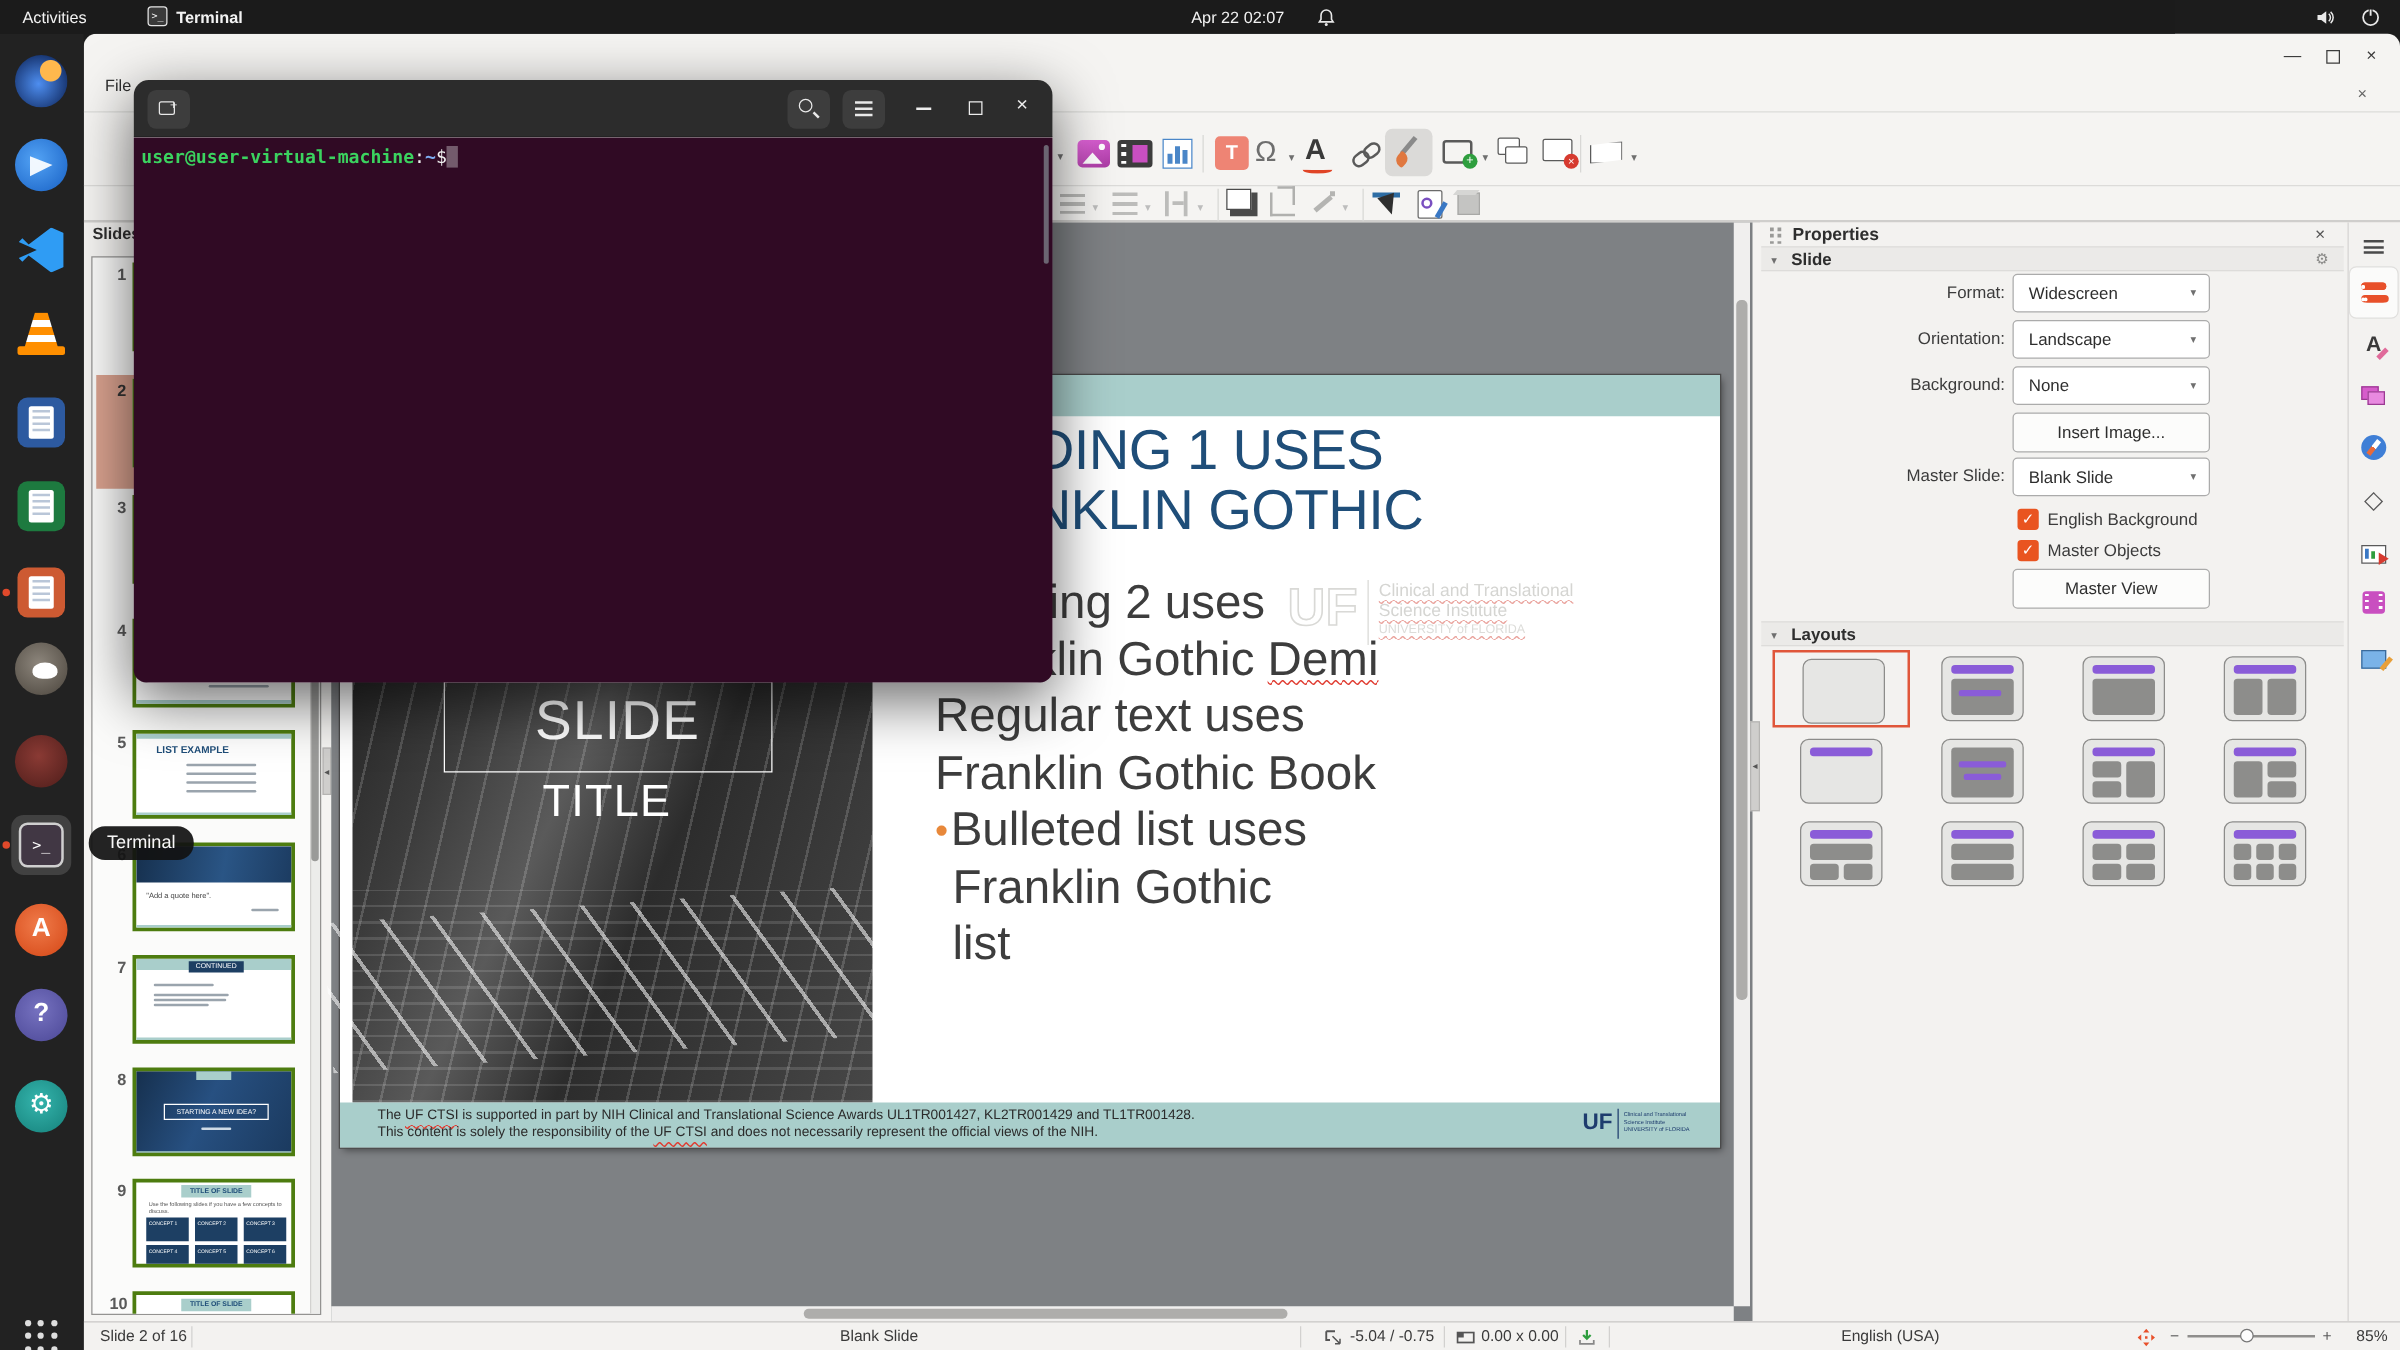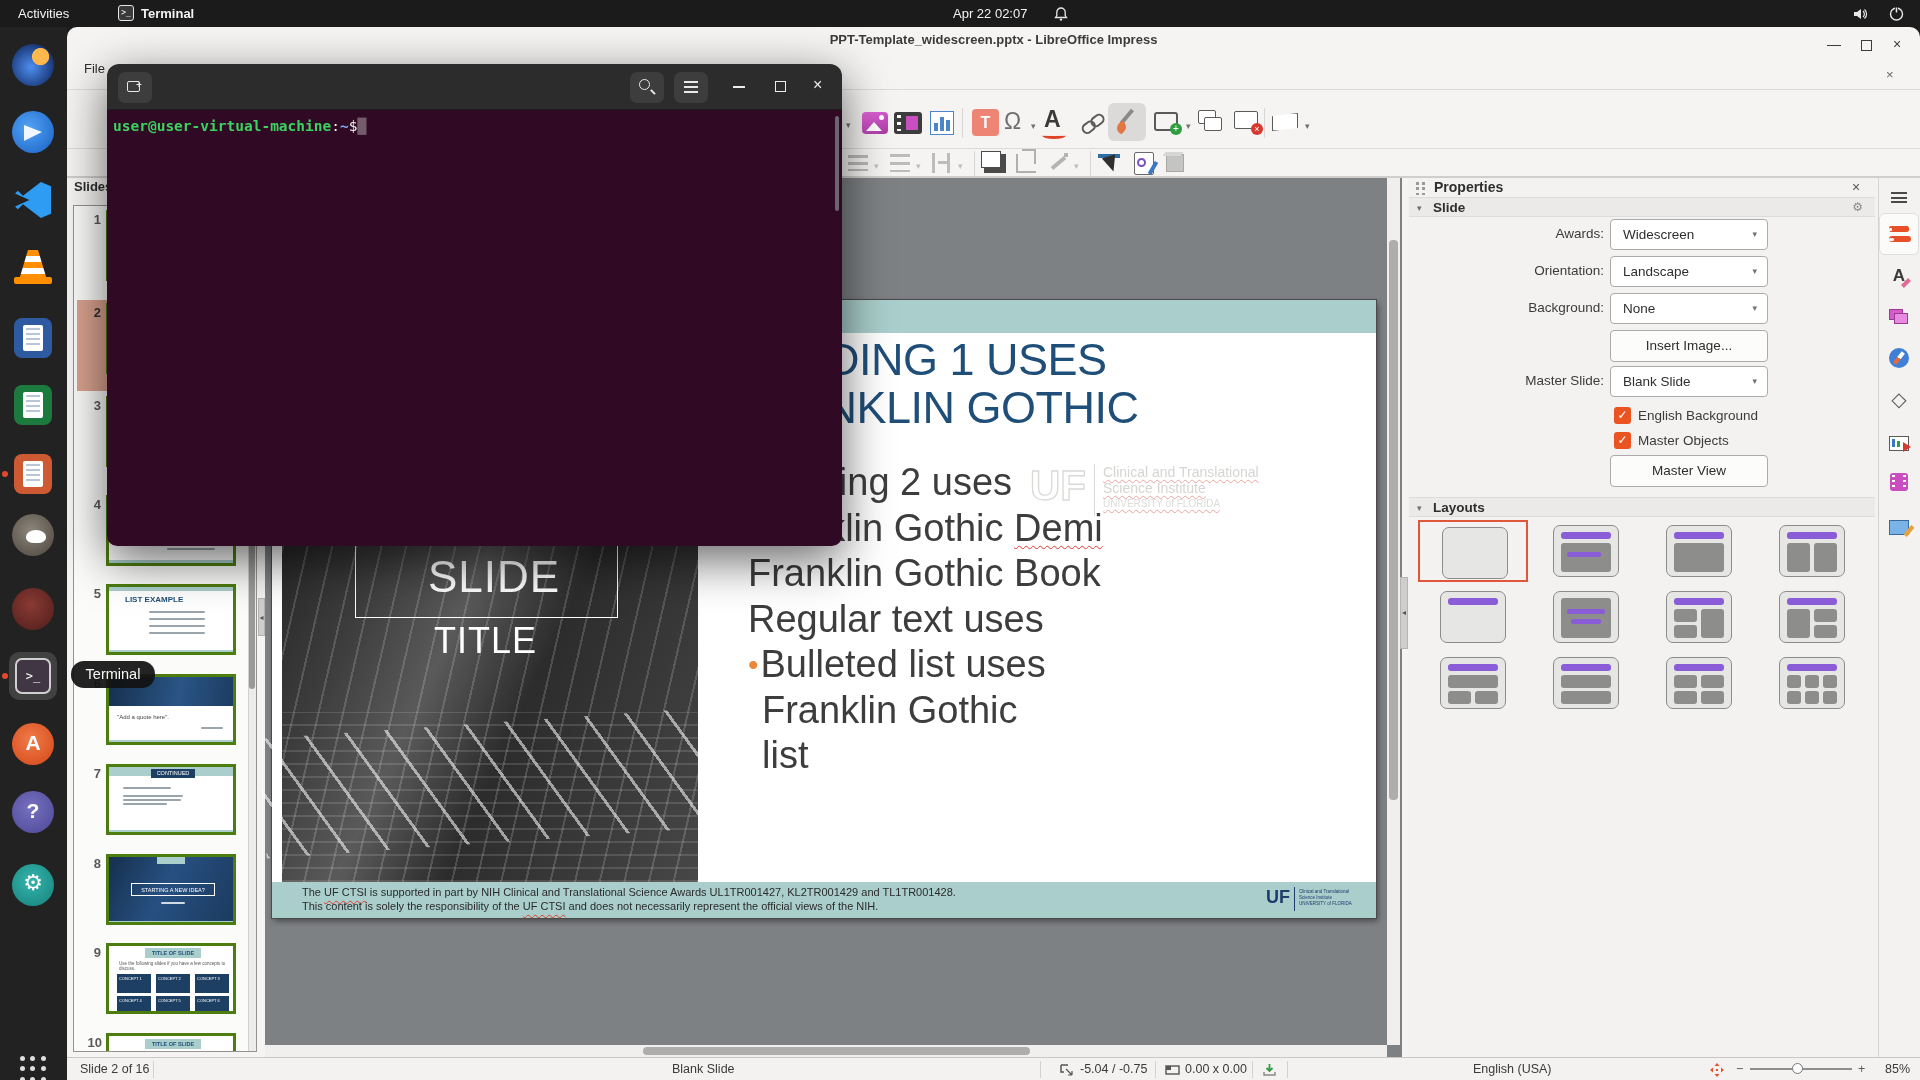--- a/index.html
+++ b/index.html
@@ -146,21 +146,20 @@
 
 .mini-badge{position:absolute;background:#1d3f63;color:#fff;text-align:center}
 svg{display:block}
 </style>
 </head>
 <body>
 
 <div id="screen">
 
   <div class="a" id="lowin"></div>
-  <div class="a" id="lo-title">PPT-Template_widescreen.pptx - LibreOffice Impress</div>
   <div class="a winctl" style="left:1827px;top:36px">—</div>
   <div class="a" style="left:1861px;top:40px;width:11px;height:11px;border:1.5px solid #3c3c3c"></div>
   <div class="a winctl" style="left:1893px;top:36px">×</div>
 
   <div class="a" id="lo-menubar-file">File</div>
   <div class="a" id="doc-close">×</div>
   <div class="a hairline" style="left:67px;top:89px;width:1853px;height:1px"></div>
   <div class="a hairline" style="left:67px;top:148px;width:1853px;height:1px"></div>
   <div class="a" style="left:67px;top:176px;width:1853px;height:2px;background:#cfcecc"></div>
 
@@ -334,22 +333,22 @@
       <span class="bar"></span>
       <span>
         <div class="t1"><span class="wm-err">Clinical and Translational</span></div>
         <div class="t1"><span class="wm-err">Science Institute</span></div>
         <div class="t3"><span class="wm-err">UNIVERSITY of FLORIDA</span></div>
       </span>
     </div>
     <div class="a" id="slide-body">
       <div><span>Heading 2 uses</span></div>
       <div><span>Franklin Gothic </span><span class="sp-err">Demi</span></div>
+      <div><span>Regular text uses</span></div>
       <div><span>Franklin Gothic Book</span></div>
-      <div><span>Regular text uses</span></div>
       <div><span class="bullet">•</span><span>Bulleted list uses</span></div>
       <div class="ind"><span>Franklin Gothic</span></div>
       <div class="ind"><span>list</span></div>
     </div>
     <div class="a" id="sfooter">
       <div class="ln" style="top:4px"><span>The </span><span class="sp-err">UF CTSI</span><span> is supported in part by NIH Clinical and Translational Science Awards UL1TR001427, KL2TR001429 and TL1TR001428.</span></div>
       <div class="ln" style="top:18px"><span>This content is solely the responsibility of the </span><span class="sp-err">UF CTSI</span><span> and does not necessarily represent the official views of the NIH.</span></div>
       <div id="sfoot-logo">
         <span class="uf">UF</span>
         <span class="bar"></span>
@@ -375,21 +374,21 @@
       <i></i>
       <i></i>
     </div>
   <div class="a" id="sb-title">Properties</div>
   <div class="a" id="sb-close">×</div>
   <div class="a secbar" style="left:1409px;top:197px;width:466px;height:20px">
     <span class="caret" style="position:absolute;left:8px;top:5px">▾</span>
     <span class="seclbl" style="position:absolute;left:24px;top:2px">Slide</span>
     <span style="position:absolute;right:12px;top:2px;font-size:12px;color:#8a8a88">⚙</span>
   </div>
-  <div class="a sb-label" style="left:1414px;top:226px">Awards:</div>
+  <div class="a sb-label" style="left:1414px;top:226px">Format:</div>
   <div class="dropdown a" style="top:219px"><span>Widescreen</span><span class="caret">▾</span></div>
   <div class="a sb-label" style="left:1414px;top:263px">Orientation:</div>
   <div class="dropdown a" style="top:256px"><span>Landscape</span><span class="caret">▾</span></div>
   <div class="a sb-label" style="left:1414px;top:300px">Background:</div>
   <div class="dropdown a" style="top:293px"><span>None</span><span class="caret">▾</span></div>
   <div class="a sb-btn" style="top:330px">Insert Image...</div>
   <div class="a sb-label" style="left:1414px;top:373px">Master Slide:</div>
   <div class="dropdown a" style="top:366px"><span>Blank Slide</span><span class="caret">▾</span></div>
   <div class="a cb" style="top:407px">✓</div>
   <div class="a cb-lbl" style="top:408px">English Background</div>

